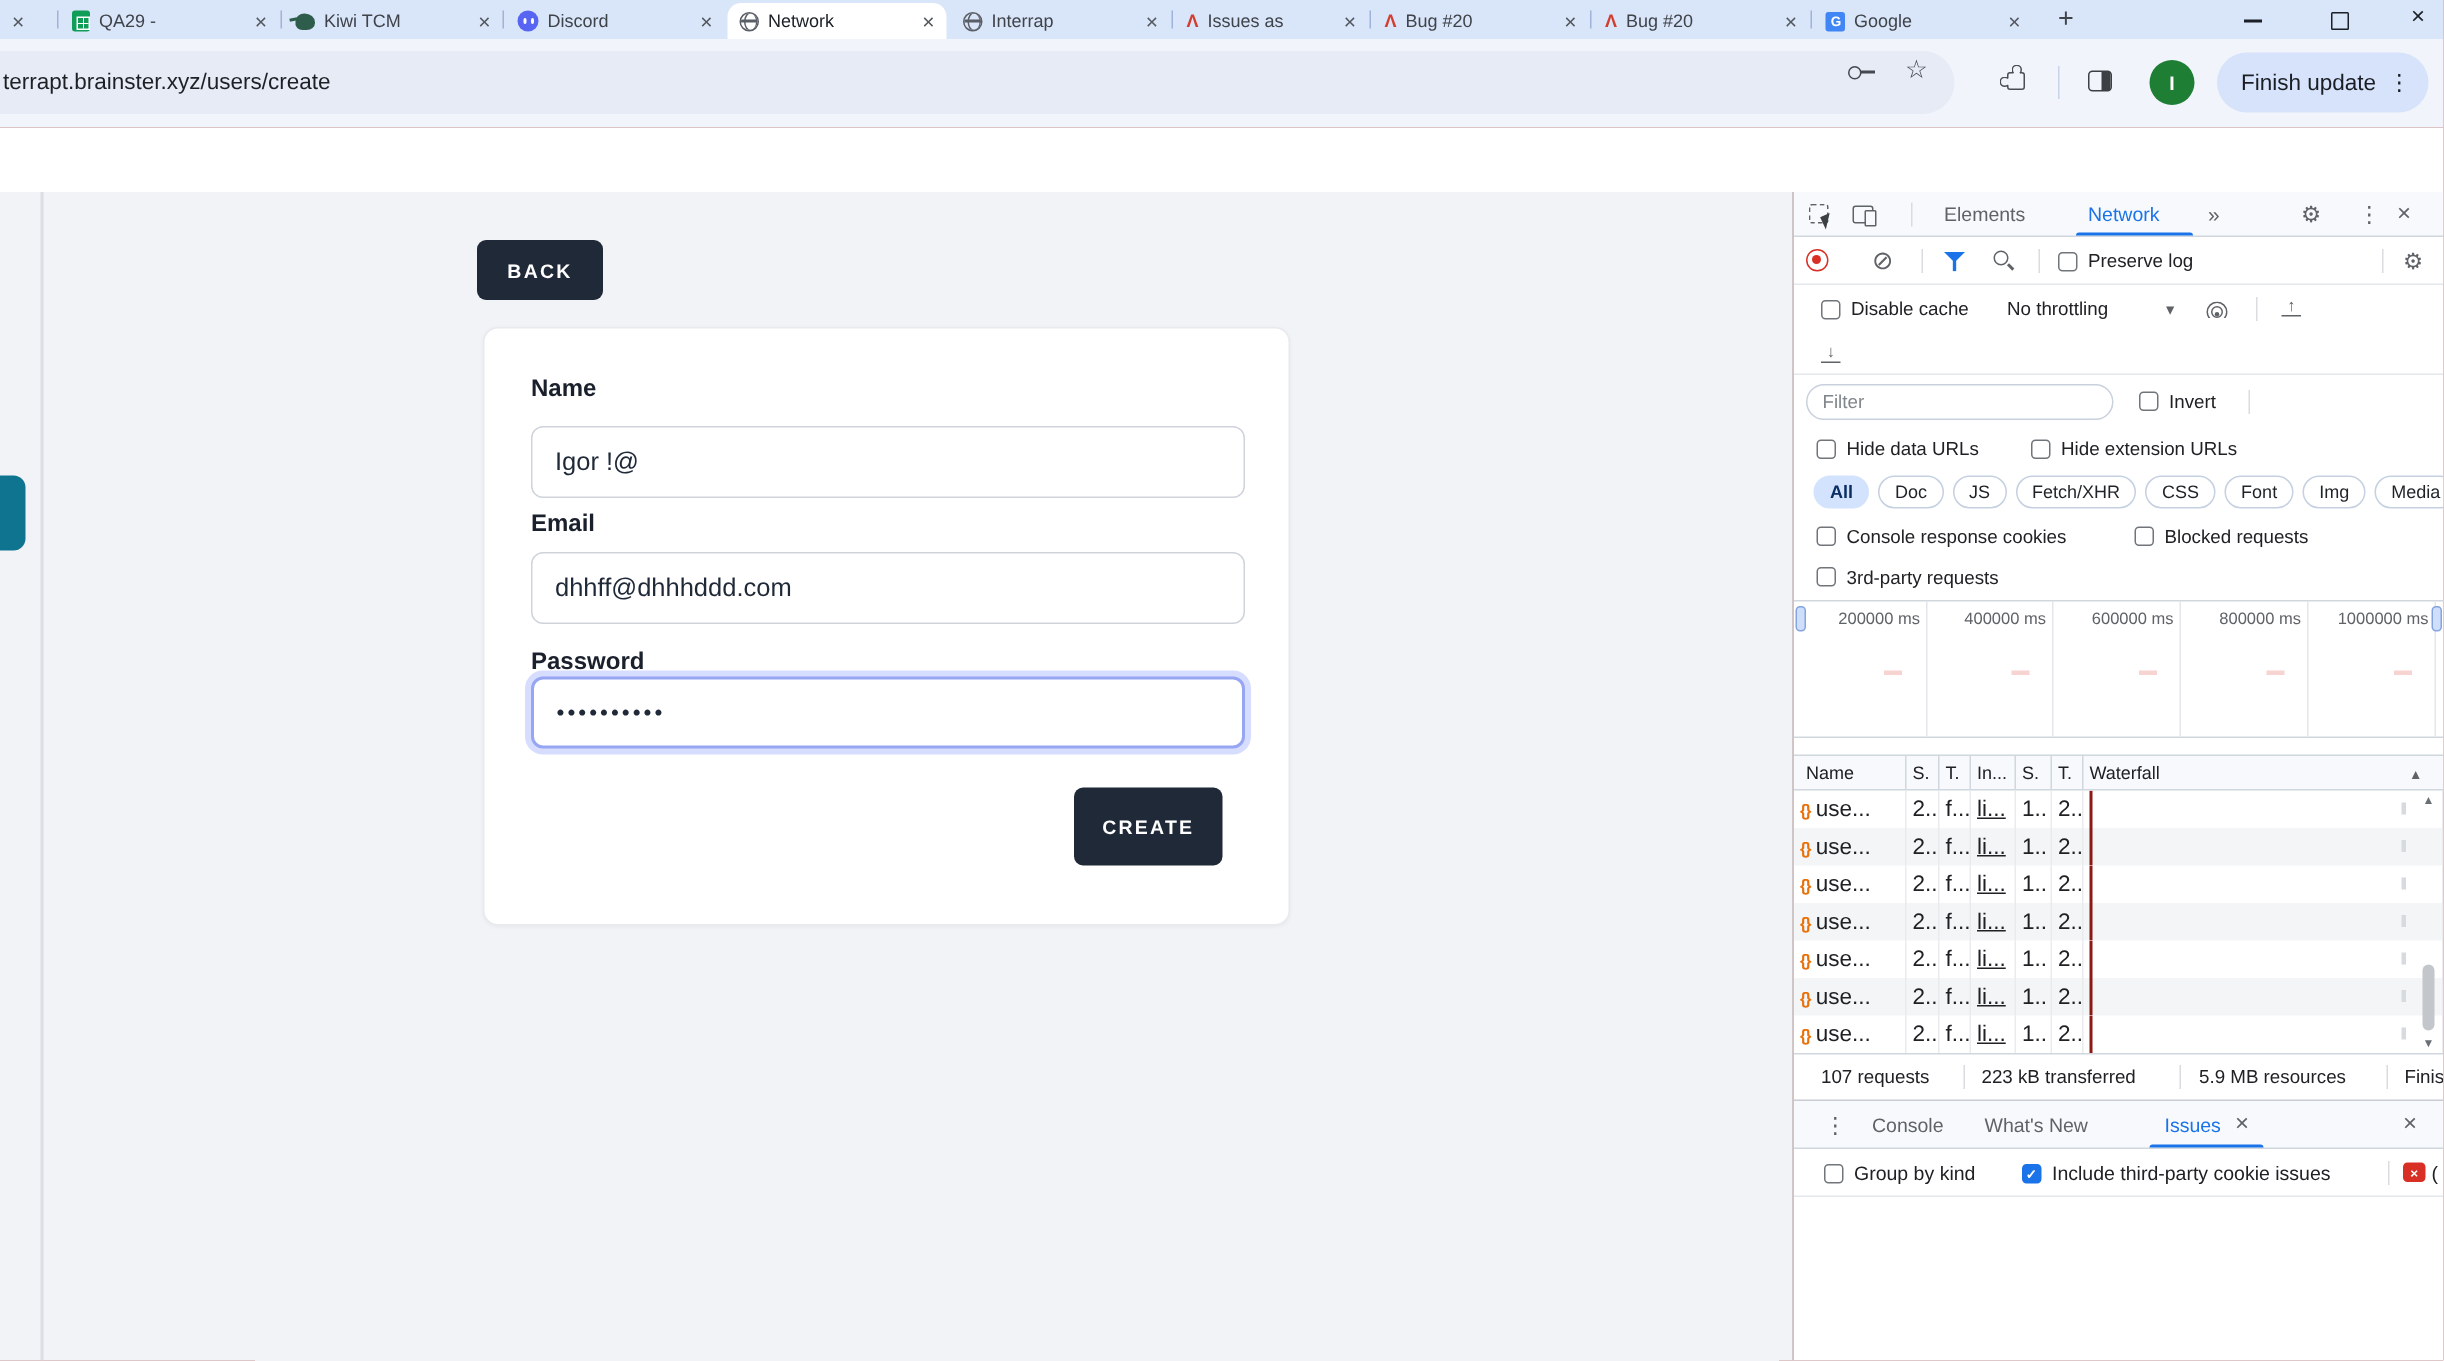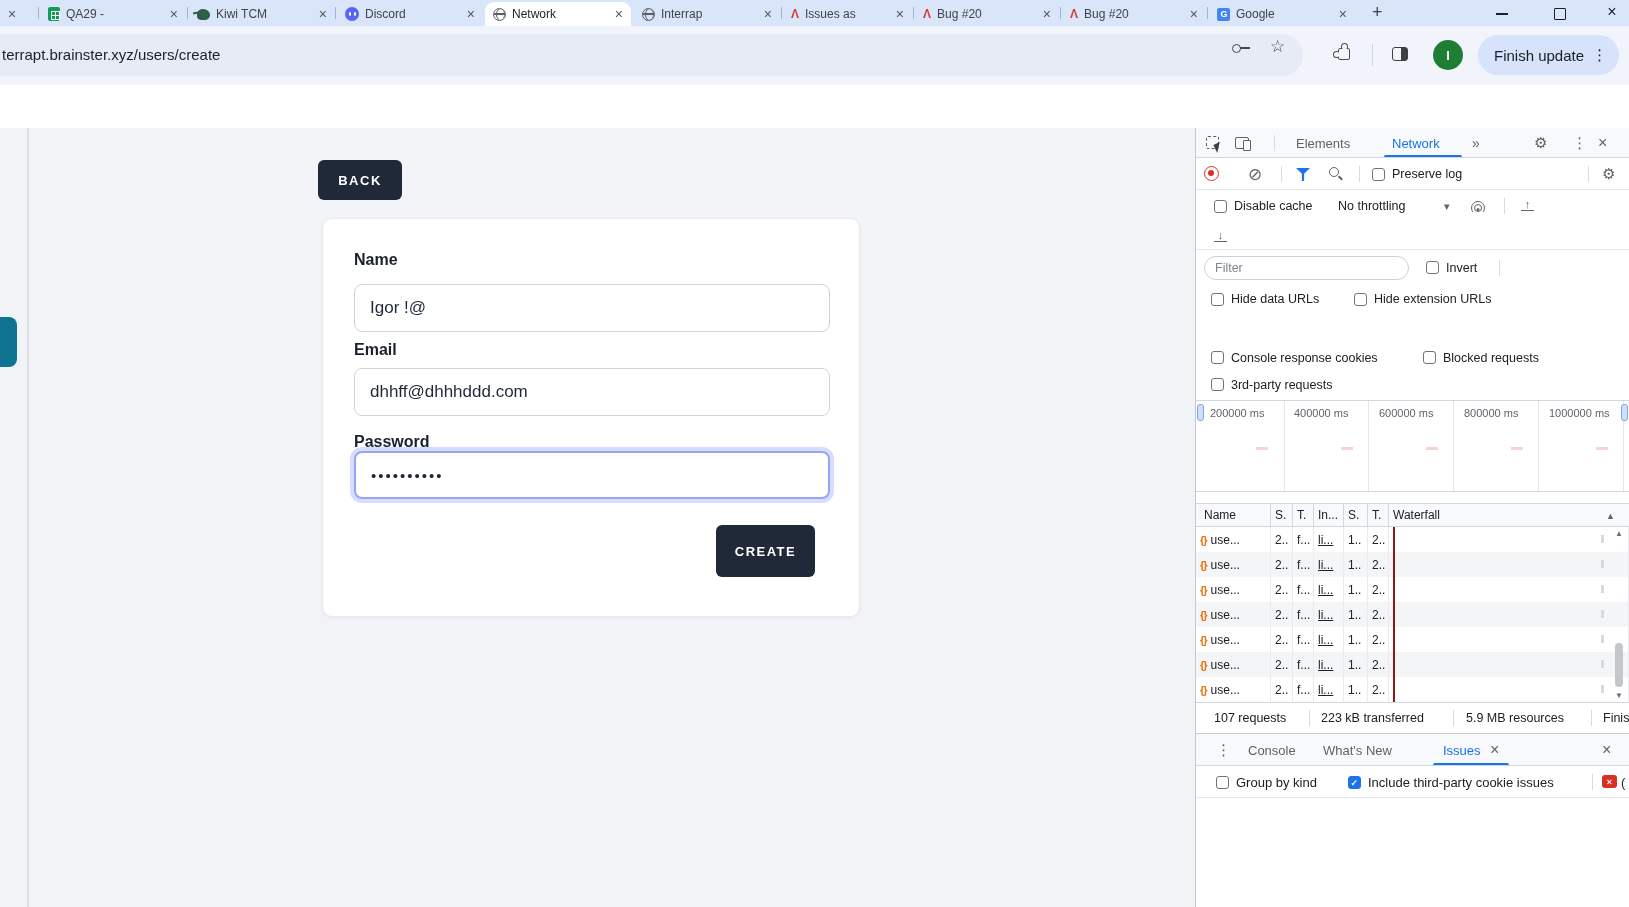--- a/index.html
+++ b/index.html
@@ -124,35 +124,35 @@
   .filter-input::placeholder{color:#80868b}
   .dt-hide{top:157px;height:28px}
   .dt-chips{top:185px;height:30px;display:flex;align-items:center;gap:6px;padding-left:13px;white-space:nowrap}
   .chip{height:22px;line-height:20px;border:1px solid #c5d0e0;border-radius:11px;padding:0 10px;font-size:12px;color:#1f2328;background:#fff;flex:none}
   .chip.active{background:#d3e3fd;border-color:#d3e3fd;color:#0b2e63;font-weight:bold}
   .dt-blocked{top:216px;height:27px}
   .dt-3p{top:243px;height:27px}
 
   .dt-overview{top:272px;height:92px;border-top:1px solid #d0d7de;border-bottom:1px solid #d0d7de;background:#fff}
   .gline{position:absolute;top:0;bottom:0;width:1px;background:#e3e6ea}
-  .otick{position:absolute;top:6px;font-size:11px;color:#5f6368;text-align:left;width:70px}
+  .otick{position:absolute;top:6px;font-size:11px;color:#5f6368;text-align:right;width:70px}
   .handle{position:absolute;top:3px;width:7px;height:17px;background:#cfdefa;border:1px solid #84a4e0;border-radius:3px}
   .pinkmark{position:absolute;top:46px;width:12px;height:3px;background:#f3c1bd;opacity:.7}
 
   .dt-gap{top:364px;height:11px;background:#fff}
   .dt-thead{top:375px;height:24px;background:#f7f9fc;border-top:1px solid #d0d7de;border-bottom:1px solid #d0d7de;display:flex;align-items:center}
   .hc{height:100%;display:flex;align-items:center;border-right:1px solid #d0d7de;padding-left:4px;font-size:12px;color:#202124;overflow:hidden;white-space:nowrap}
   .c-name{width:75px;padding-left:8px}
   .c-s{width:22px}.c-t{width:21px}.c-in{width:30px}.c-s2{width:24px}.c-t2{width:21px}
   .c-wf{flex:1;border-right:none;position:relative}
   .sortarr{position:absolute;right:14px;top:7px;font-size:9px;color:#5f6368}
   .sortarr::before{content:"▲"}
 
   .dt-rows{top:399px;height:175px;overflow:hidden}
-  .nrow{height:25px;display:flex;align-items:center;font-size:12px}
+  .nrow{height:25px;display:flex;align-items:center;font-size:15px}
   .nrow:nth-child(even){background:#f4f5f7}
   .nc{height:100%;display:flex;align-items:center;border-right:1px solid #e9ebee;padding-left:4px;overflow:hidden;white-space:nowrap;gap:4px}
   .json-i::before{content:"{}";color:#e8710a;font-weight:bold;font-size:11px;letter-spacing:-1px}
   .initlink{text-decoration:underline}
   .wfline{position:absolute;left:4px;top:0;bottom:0;width:2px;background:#8c1913}
   .wftick{position:absolute;right:24px;top:8px;width:3px;height:8px;background:#d7dadf}
   .dt-scroll{position:absolute;left:417px;top:399px;width:12px;height:175px}
   .sarr{position:absolute;left:0;width:12px;text-align:center;font-size:8px;color:#6a6f75}
   .sarr.up{top:2px}.sarr.up::before{content:"▲"}
   .sarr.dn{bottom:2px}.sarr.dn::before{content:"▼"}
@@ -318,20 +318,31 @@
       <span class="vdiv" style="left:303px"></span>
     </div>
 
     <div class="dtrow dt-hide">
       <span class="cbx" style="left:15px;top:8px"></span>
       <span class="tl" style="left:35px">Hide data URLs</span>
       <span class="cbx" style="left:158px;top:8px"></span>
       <span class="tl" style="left:178px">Hide extension URLs</span>
     </div>
 
+    <div class="dtrow dt-chips">
+      <span class="chip active">All</span>
+      <span class="chip">Doc</span>
+      <span class="chip">JS</span>
+      <span class="chip">Fetch/XHR</span>
+      <span class="chip">CSS</span>
+      <span class="chip">Font</span>
+      <span class="chip">Img</span>
+      <span class="chip">Media</span>
+
+    </div>
 
     <div class="dtrow dt-blocked">
       <span class="cbx" style="left:15px;top:7px"></span>
       <span class="tl" style="left:35px">Console response cookies</span>
       <span class="cbx" style="left:227px;top:7px"></span>
       <span class="tl" style="left:247px">Blocked requests</span>
     </div>
 
     <div class="dtrow dt-3p">
       <span class="cbx" style="left:15px;top:7px"></span>

